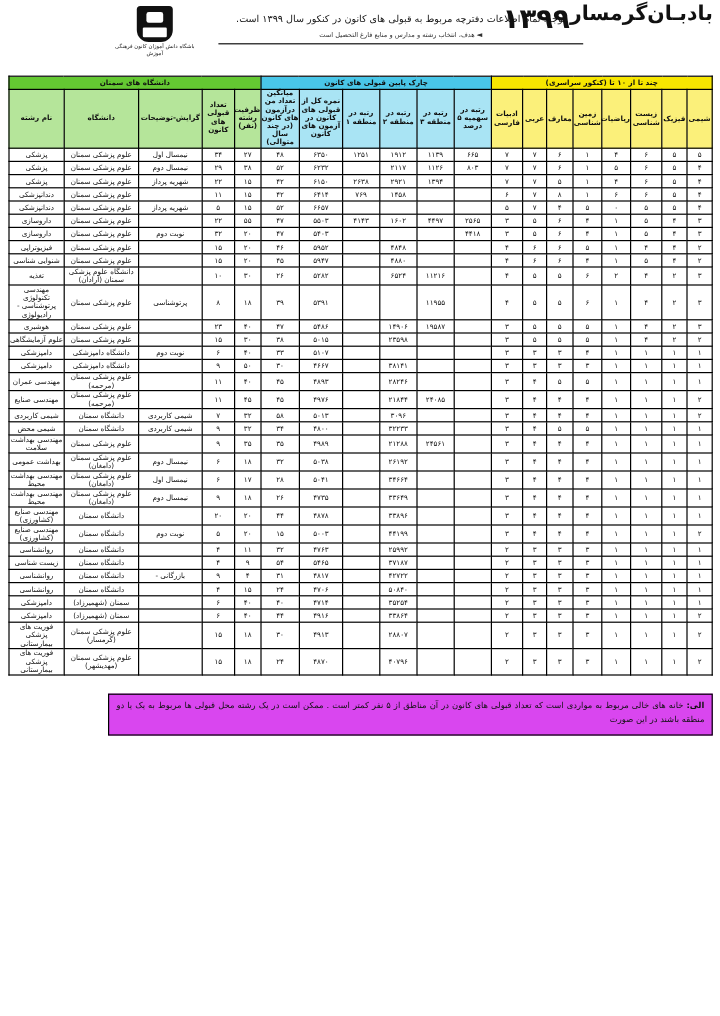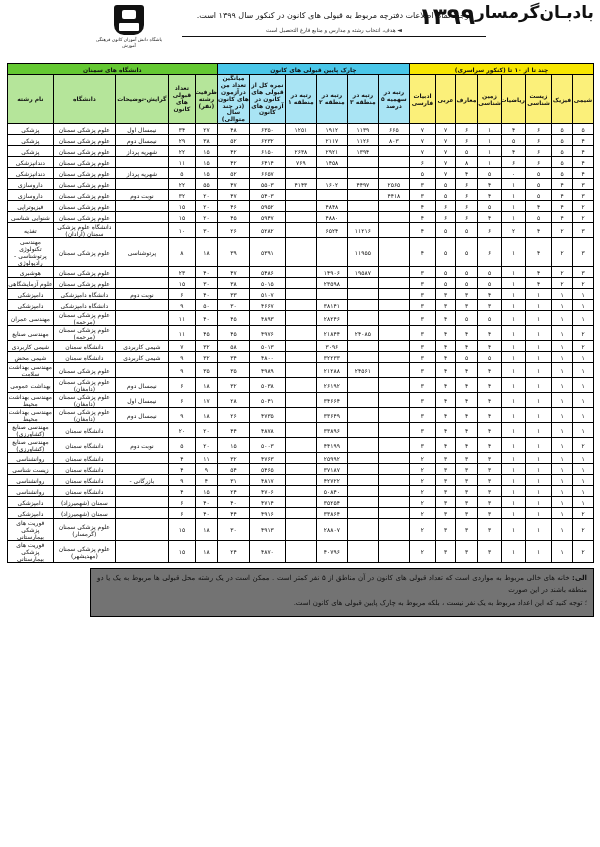--- a/index.html
+++ b/index.html
@@ -152,23 +152,23 @@
     font-size: 5.3px;
   }
   td.term {
     font-size: 5.3px;
   }
   td.num { font-size: 6.2px; }
   td.rank { font-size: 6.2px; }
 
   
   .footer {
-    margin-top: 5px;
+    margin-top: 15px;
     border: 0.8px solid #000;
-    background: #737373;
+    background: #d946ef;
     padding: 4px 6px;
     font-size: 7px;
     line-height: 1.65;
     text-align: justify;
     color: #111;
   }
   .footer .lead { font-weight: bold; }
   .footer p { margin: 0 0 2px 0; }
 </style>
 </head>
@@ -949,16 +949,15 @@
           <td class="name">فوریت های پزشکی بیمارستانی</td>
         </tr>
       </tbody>
   </table>
 
   <div class="footer">
     <p>
       <span class="lead">الی:</span>
       <span>خانه های خالی مربوط به مواردی است که تعداد قبولی های کانون در آن مناطق از ۵ نفر کمتر است . ممکن است در یک رشته محل قبولی ها مربوط به یک یا دو منطقه باشند در این صورت</span>
     </p>
-    <p>؛ توجه کنید که این اعداد مربوط به یک نفر نیست ، بلکه مربوط به چارک پایین قبولی های کانون است.</p>
   </div>
 
 </div>
 
 </body></html>

